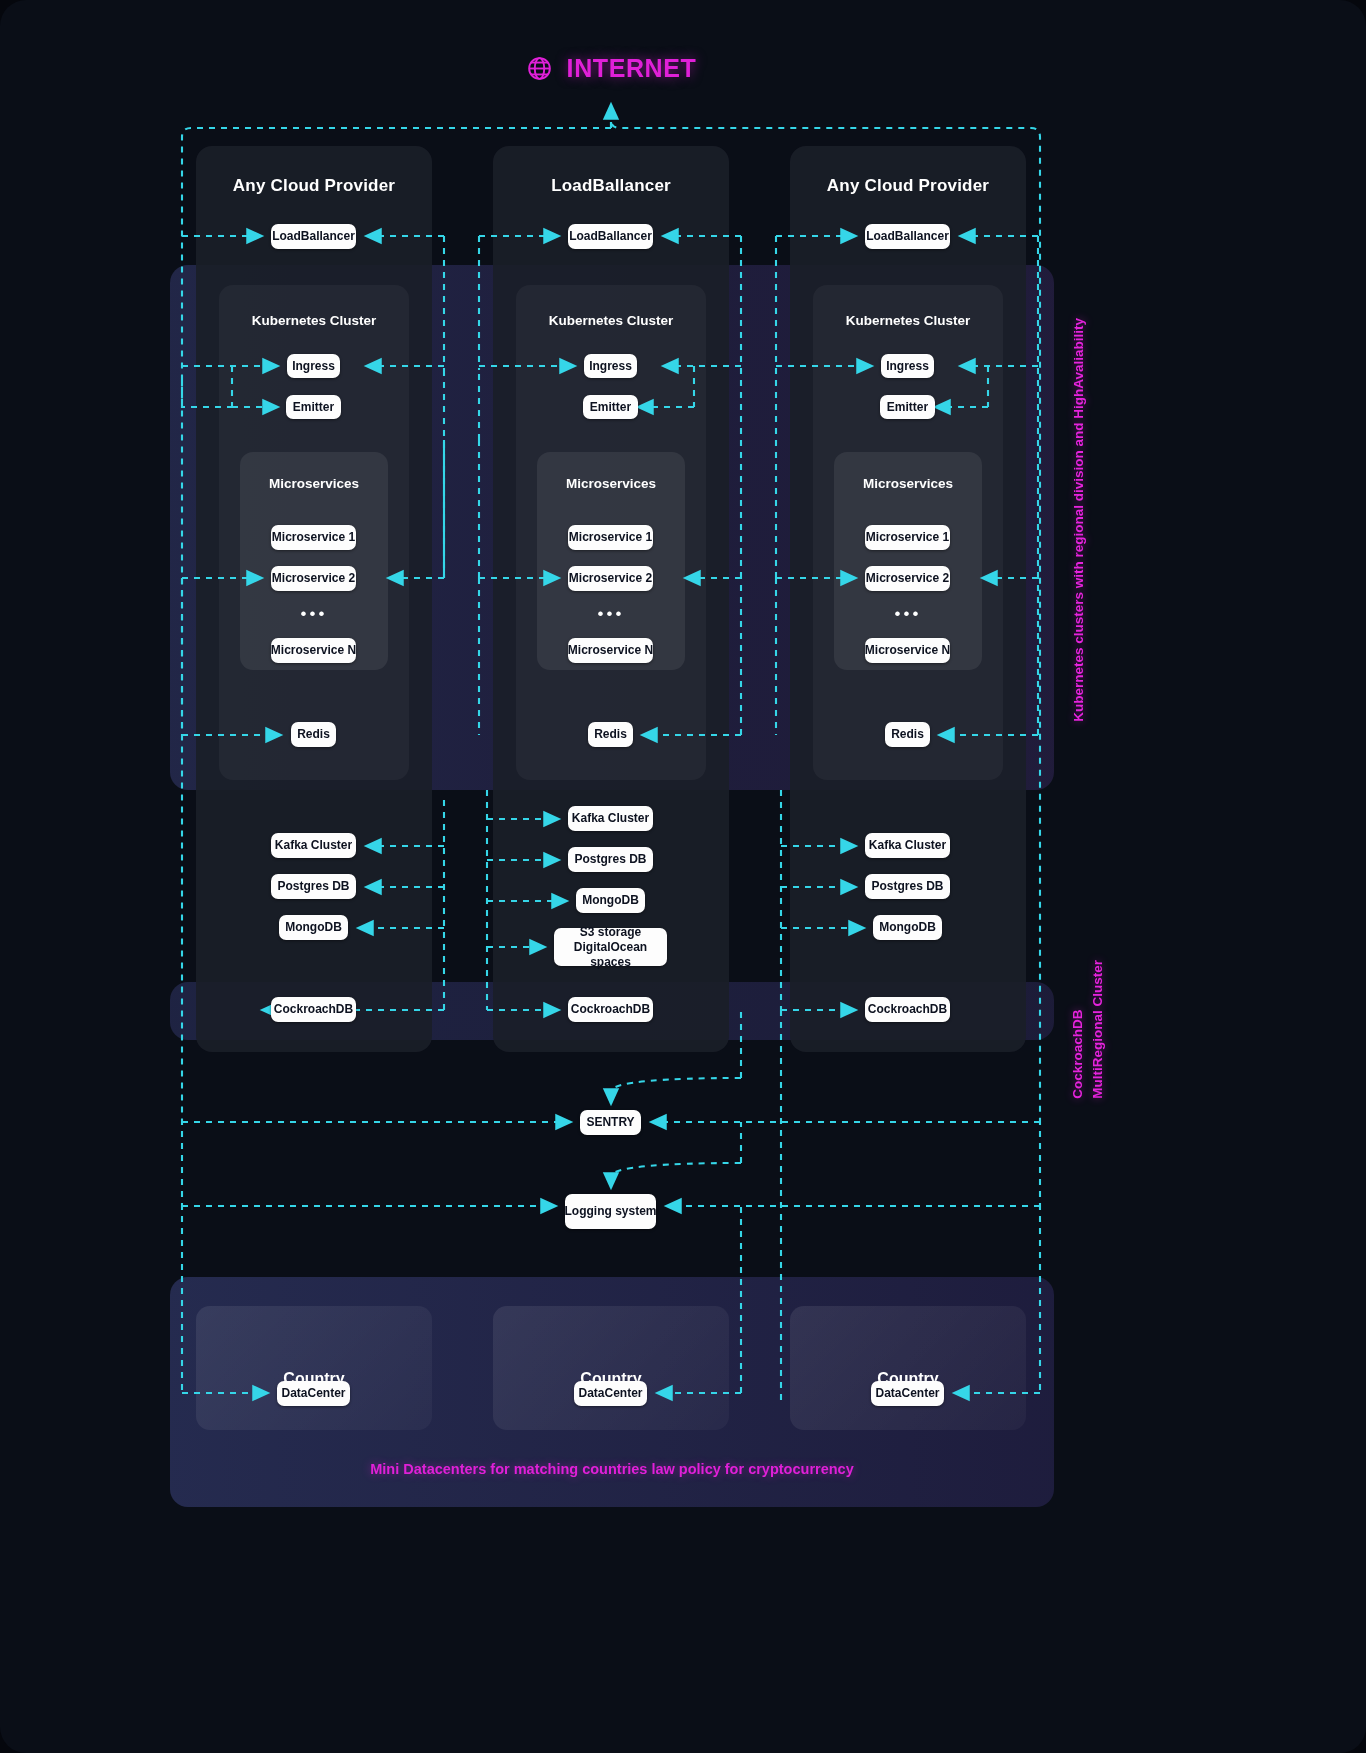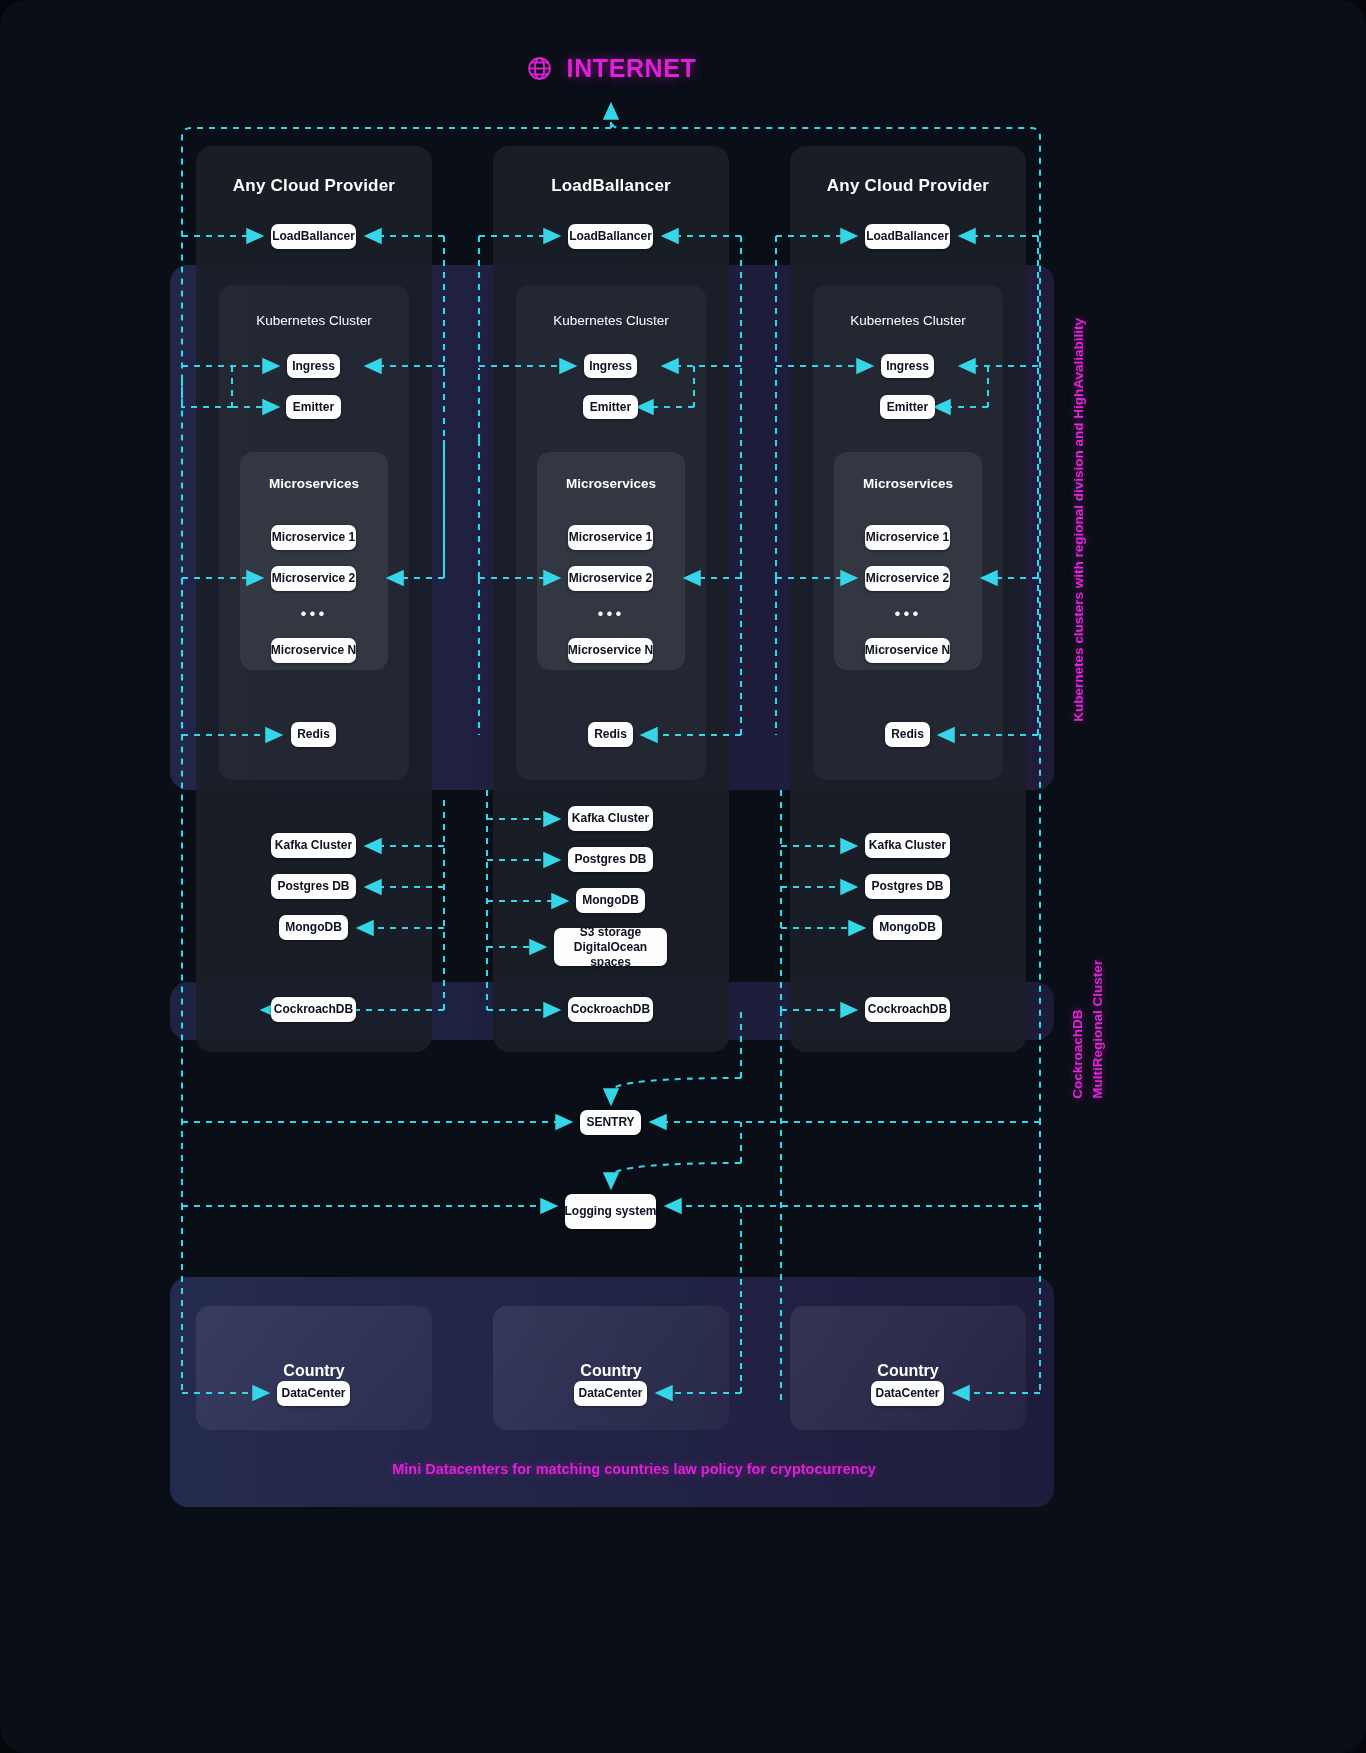--- a/index.html
+++ b/index.html
@@ -57,21 +57,21 @@
   #prov-1{ left:493px; top:146px; height:906px; }
   #prov-2{ left:790px; top:146px; height:906px; }
 
   
   .k8s{
     position:absolute; width:190px; height:495px; border-radius:14px;
     background:rgba(255,255,255,.045);
     z-index:4;
   }
   .k8s-title{
-    color:#fff; font-size:13.5px; font-weight:normal; text-align:center;
+    color:#fff; font-size:13.5px; font-weight:bold; text-align:center;
     padding-top:28px;
   }
   #k8s-0{ left:219px; top:285px; }
   #k8s-1{ left:516px; top:285px; }
   #k8s-2{ left:813px; top:285px; }
 
   
   .micro{
     position:absolute; width:148px; height:218px; border-radius:13px;
     background:rgba(255,255,255,.075);
@@ -84,21 +84,21 @@
   #micro-1{ left:537px; top:452px; }
   #micro-2{ left:834px; top:452px; }
   .dots{ color:#fff; font-size:17px; letter-spacing:3px; text-align:center; line-height:1; }
 
   
   .country{
     position:absolute; width:236px; height:124px; border-radius:14px;
     background:linear-gradient(135deg, rgba(255,255,255,.085), rgba(255,255,255,.035));
     z-index:4;
   }
-  .country-title{ color:#fff; font-size:16px; font-weight:bold; text-align:center; padding-top:56px; }
+  .country-title{ color:#fff; font-size:16px; font-weight:bold; text-align:center; padding-top:56px;margin-top:8px; }
   #ctry-0{ left:196px; top:1306px; }
   #ctry-1{ left:493px; top:1306px; }
   #ctry-2{ left:790px; top:1306px; }
 
   
   .node{
     position:absolute; z-index:10;
     background:#fdfdfd; color:#0d1220;
     font-size:12px; font-weight:bold;
     border-radius:7px;
@@ -119,21 +119,20 @@
     white-space:pre;
   }
   #vlabel-k8s{ left:1071px; top:318px; }
   #vlabel-cock{ left:1068px; top:960px; line-height:1.45; }
 
   
   #caption{
     position:absolute; left:170px; top:1461px; width:884px; text-align:center;
     color:#e020d8; font-size:14.5px; font-weight:bold; z-index:20;
     text-shadow:0 0 10px rgba(224,32,216,.45);
-    margin-left:22px;
   }
 </style>
 </head>
 <body>
 
 <div id="canvas"></div>
 
 <div id="title">
   <span>
     <svg class="globe" viewBox="0 0 24 24" fill="none" stroke="#e020d8" stroke-width="1.7">

